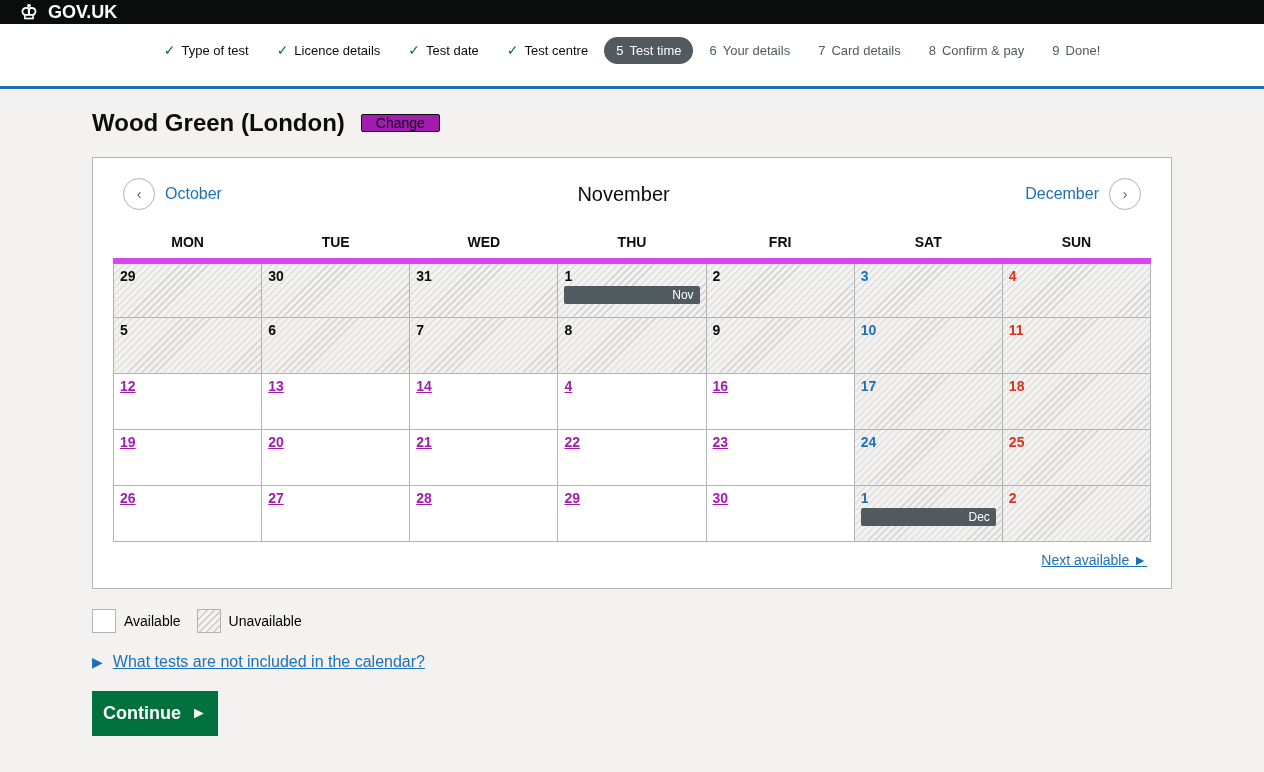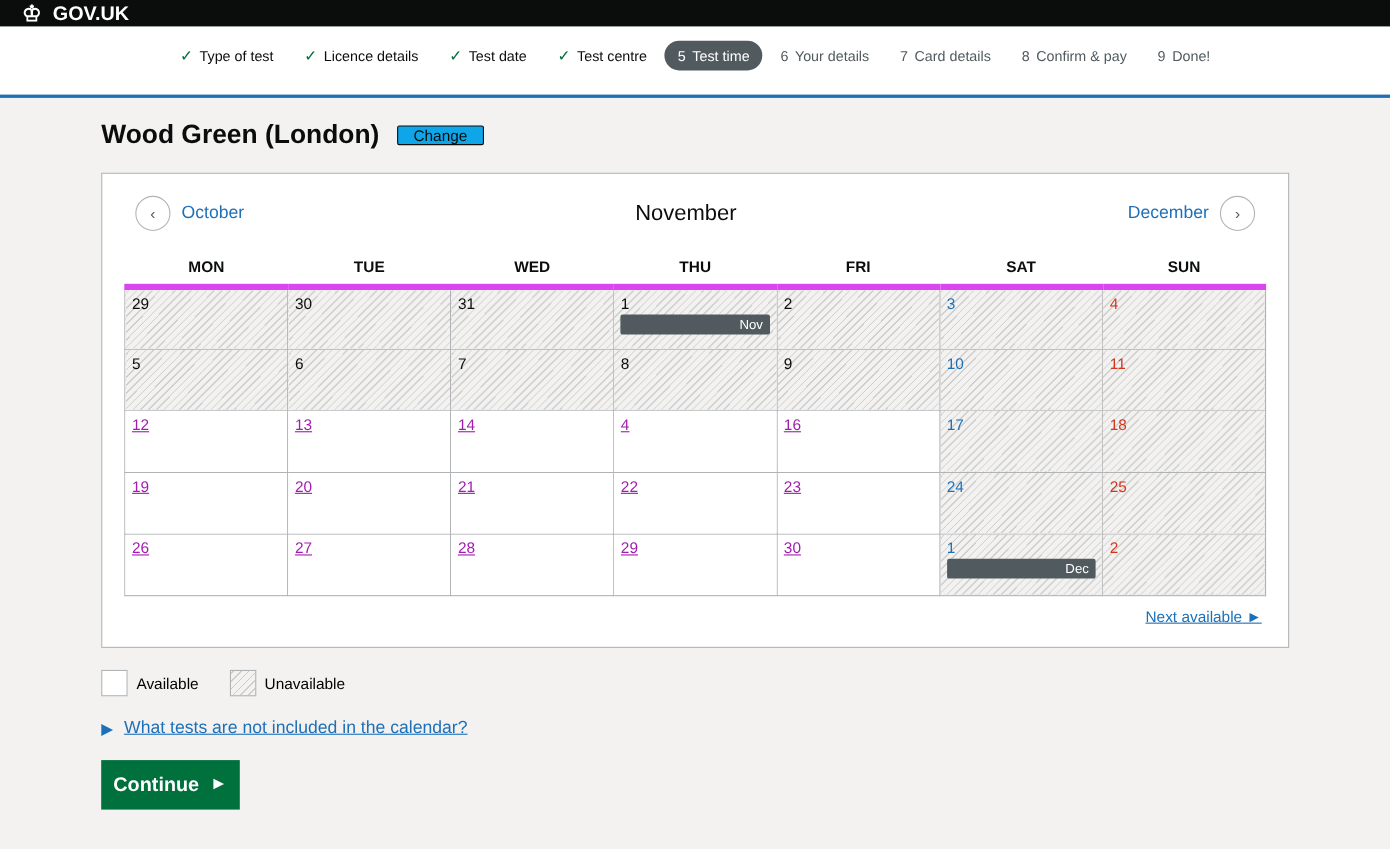--- a/index.html
+++ b/index.html
@@ -81,21 +81,21 @@
       gap: 16px;
       margin-bottom: 20px;
     }
     .location-title {
       font-size: 24px;
       font-weight: bold;
       color: #0b0c0c;
     }
     .change-btn {
       border: 1px solid #0b0c0c;
-      background: #0ea5e9;
+      background: #a21caf;
       padding: 0 14px;
       cursor: pointer;
       font-size: 14px;
       color: #0b0c0c;
       border-radius: 2px;
     }
 
     
     .calendar-container {
       background: white;
@@ -177,21 +177,21 @@
       background-color: #f3f2f1;
     }
 
     
     .available {
       background: white;
     }
 
     
     .day-num {
-      font-weight: normal;
+      font-weight: bold;
       color: #0b0c0c;
     }
     .day-num.clickable {
       color: #a21caf;
       cursor: pointer;
       text-decoration: underline;
     }
     .day-num.sat { color: #1d70b8; }
     .day-num.sun { color: #d4351c; }
 
@@ -216,21 +216,21 @@
       color: #1d70b8;
       text-decoration: underline;
       cursor: pointer;
       font-size: 14px;
     }
 
     
     .legend {
       display: flex;
       align-items: center;
-      gap: 28px;
+      gap: 16px;
       margin-bottom: 20px;
     }
     .legend-item {
       display: flex;
       align-items: center;
       gap: 8px;
       font-size: 14px;
     }
     .legend-box {
       width: 24px;

